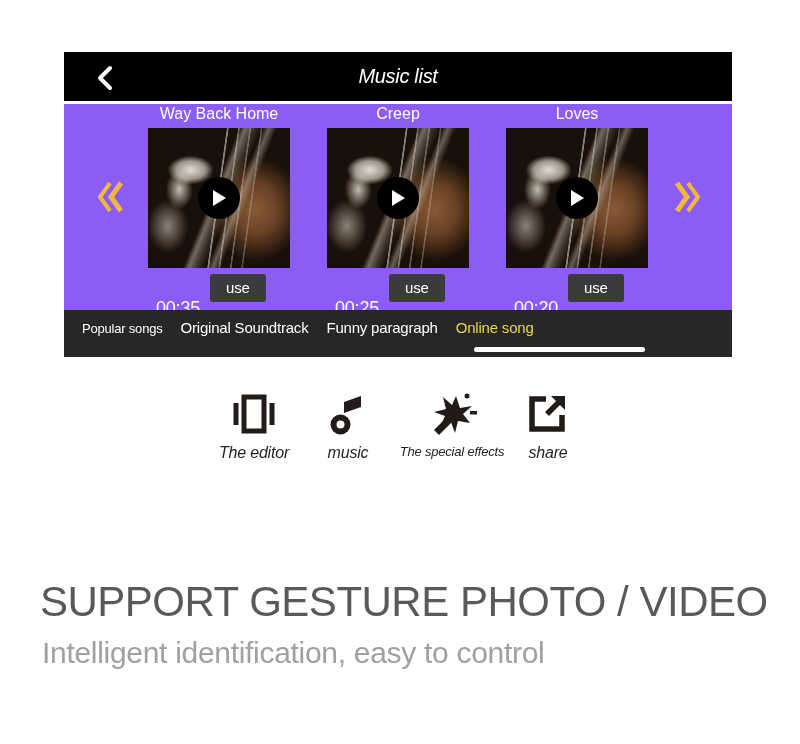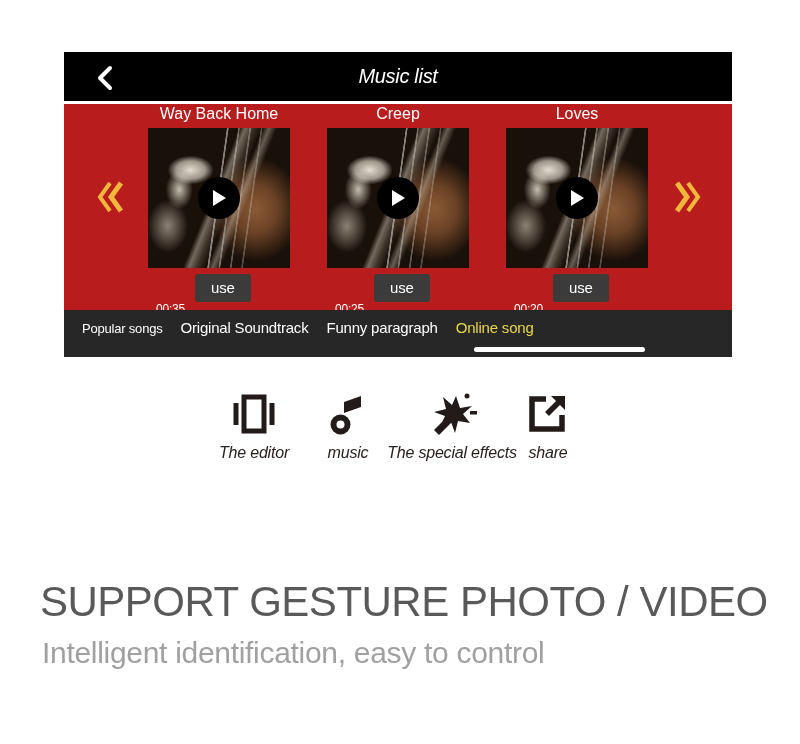--- a/index.html
+++ b/index.html
@@ -40,21 +40,21 @@
     color: #ffffff;
     font-size: 20px;
     letter-spacing: -0.3px;
     font-style: italic;
   }
 
   
   #song-area {
     position: relative;
     width: 100%; height: 206px;
-    background: #b91c1c;
+    background: #8b5cf6;
   }
 
   .nav-arrow {
     position: absolute;
     top: 72px;
     width: 34px; height: 42px;
     cursor: pointer;
     display: flex; align-items: center; justify-content: center;
   }
   #nav-prev { left: 30px; }
@@ -125,21 +125,21 @@
     width: 142px;
     height: 40px;
     display: flex;
     align-items: center;
     justify-content: flex-start;
     gap: 10px;
     padding-left: 8px;
   }
   .duration {
     color: #ffffff;
-    font-size: 12px;
+    font-size: 18px;
     letter-spacing: -0.2px;
     margin-top: 41px;
   }
   .use-button {
     background: #3b3b3b;
     color: #ffffff;
     font-size: 15px;
     border: none;
     border-radius: 3px;
     padding: 5px 16px 6px;
@@ -197,21 +197,21 @@
     height: 48px;
     display: flex; align-items: center; justify-content: center;
   }
   .feature-label {
     margin-top: 6px;
     color: #2a2220;
     font-size: 16px;
     white-space: nowrap;
     letter-spacing: -0.2px;
   }
-  .feature-label.small { font-size: 16px; }
+  .feature-label.small { font-size: 13px; }
 
   
   #headline {
     position: absolute;
     left: 40px; top: 578px;
     color: #595959;
     font-size: 42px;
     letter-spacing: -0.5px;
     font-weight: normal;
     white-space: nowrap;

